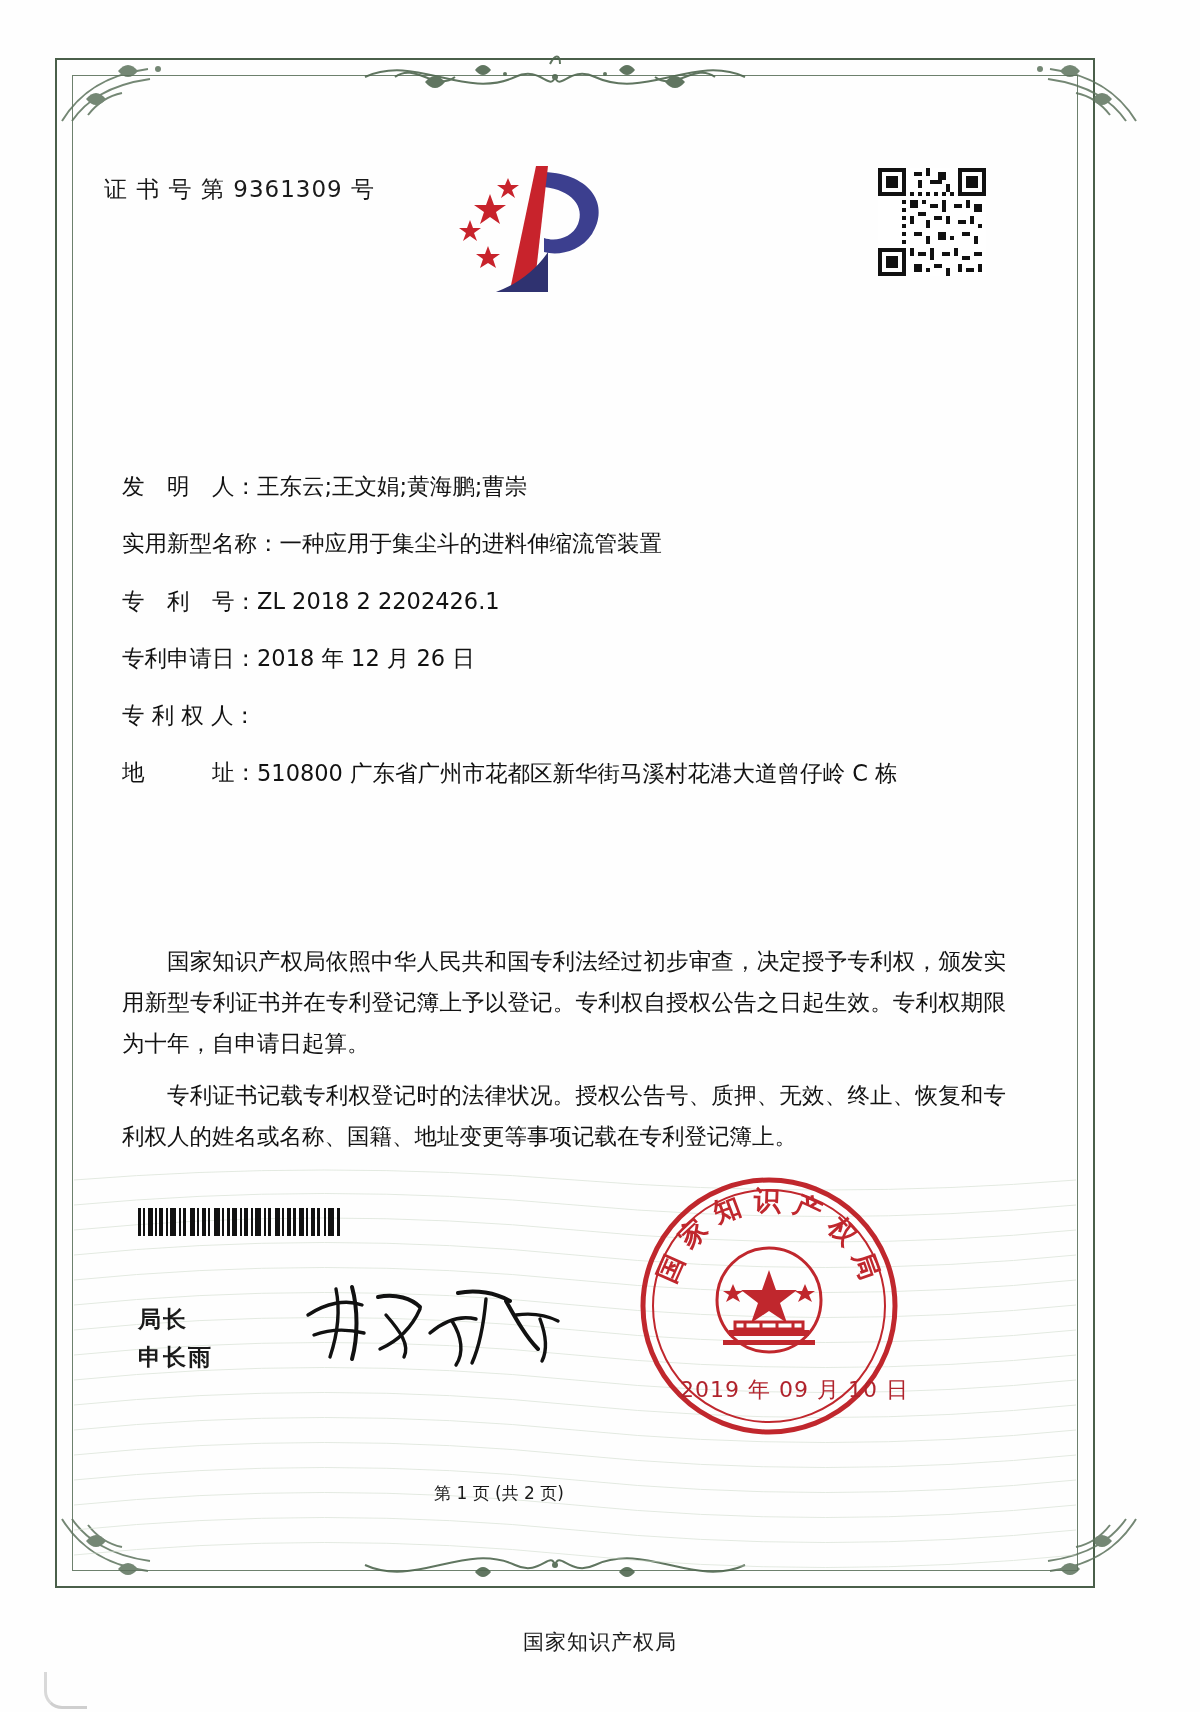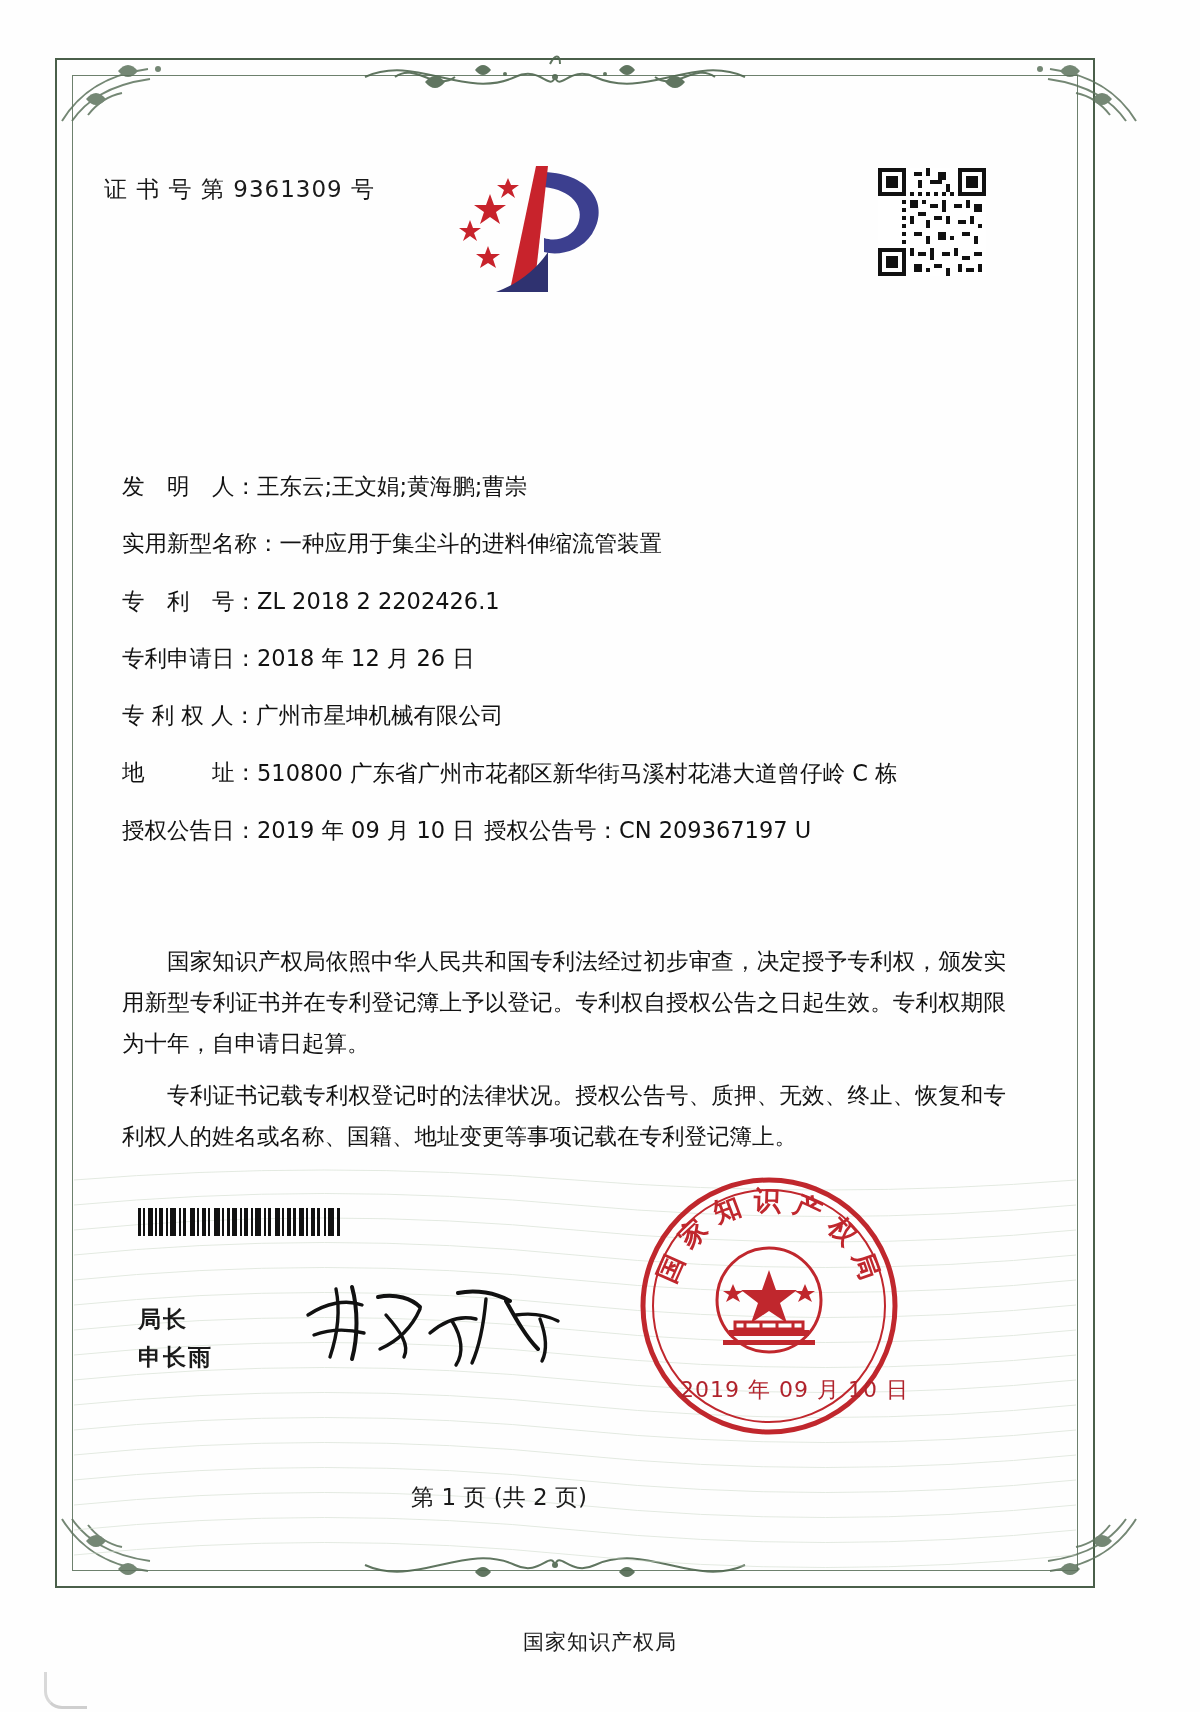--- a/index.html
+++ b/index.html
@@ -200,21 +200,21 @@
     color: #b0232c;
     letter-spacing: 1px;
   }
 
   
   .page-no {
     position: absolute;
     left: 0; top: 1482px;
     width: 998px;
     text-align: center;
-    font-size: 23px;
+    font-size: 17px;
     font-family: "DejaVu Sans", sans-serif;
   }
   .back-note {
     position: absolute;
     left: 0; top: 1628px;
     width: 1200px;
     text-align: center;
     font-size: 21px;
     font-family: "DejaVu Sans", sans-serif;
     letter-spacing: 1px;
@@ -463,29 +463,24 @@
     <div class="frow">
       <span class="flabel">专　利　号：</span>
       <span class="fvalue">ZL 2018 2 2202426.1</span>
     </div>
     <div class="frow">
       <span class="flabel">专利申请日：</span>
       <span class="fvalue">2018 年 12 月 26 日</span>
     </div>
     <div class="frow">
       <span class="flabel">专 利 权 人：</span>
-      <span class="fvalue">广州市星坤机械有限公司</span>
     </div>
     <div class="frow frow-addr">
       <span class="flabel">地　　　址：</span>
       <span class="fvalue">510800  广东省广州市花都区新华街马溪村花港大道曾仔岭 C 栋</span>
-    </div>
-    <div class="frow-inline">
-      <span class="seg1"><span>授权公告日：</span><span>2019 年 09 月 10 日</span></span>
-      <span class="seg2"><span>授权公告号：</span><span>CN 209367197 U</span></span>
     </div>
   </div>
 
   <div class="paras">
     <p>国家知识产权局依照中华人民共和国专利法经过初步审查，决定授予专利权，颁发实用新型专利证书并在专利登记簿上予以登记。专利权自授权公告之日起生效。专利权期限为十年，自申请日起算。</p>
     <p>专利证书记载专利权登记时的法律状况。授权公告号、质押、无效、终止、恢复和专利权人的姓名或名称、国籍、地址变更等事项记载在专利登记簿上。</p>
   </div>
 
   <div class="barcode">
     <i style="width:3px"></i>

